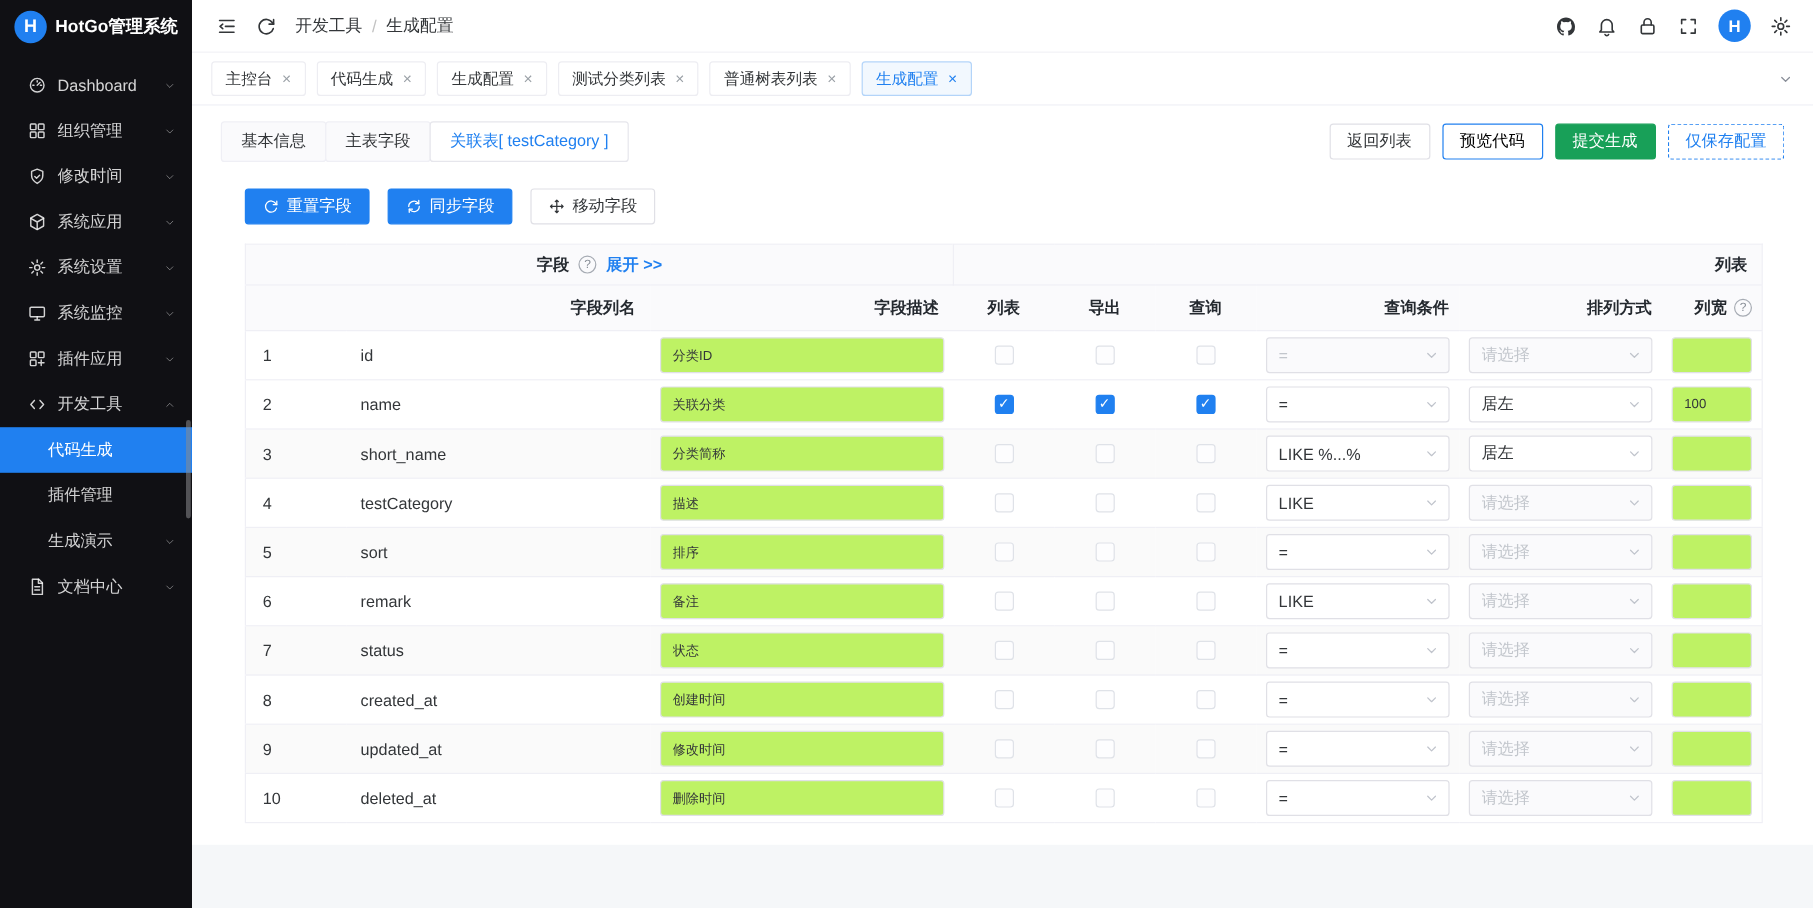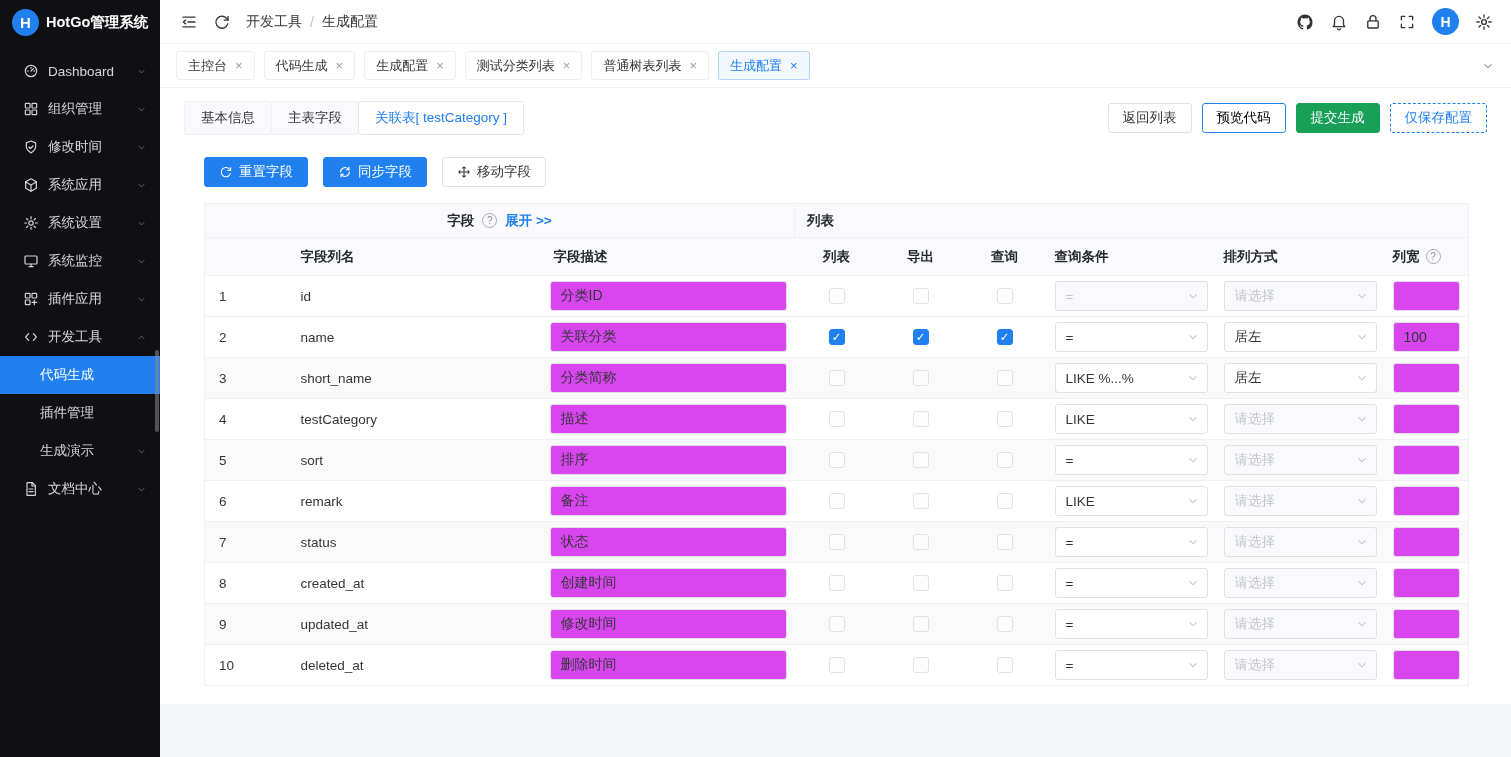--- a/index.html
+++ b/index.html
@@ -54,37 +54,37 @@
   .btn{height:30px;display:inline-flex;align-items:center;gap:6px;padding:0 14px;border-radius:3px;border:1px solid #e0e0e6;background:#fff;color:#333639;font-size:13.5px;cursor:pointer;font-family:inherit;white-space:nowrap}
   .btn .b-icon{width:14px;height:14px}
   .v-primary{background:#2080f0;border-color:#2080f0;color:#fff}
   .v-outline{border-color:#2080f0;color:#000000}
   .v-success{background:#18a058;border-color:#18a058;color:#fff}
   .v-dashed{border:1px dashed #2080f0;color:#2080f0}
   .toolbar{display:flex;gap:15px;margin-top:22px;margin-left:20px}
 
   
   .grid{width:1264px;margin:16px 0 0 20px;border-collapse:collapse;table-layout:fixed;border:1px solid #efeff5}
-  .grid th{background:#fafafc;font-weight:700;color:#24292f;font-size:13.5px;border-bottom:1px solid #efeff5;padding:0 12px;text-align:left}
+  .grid th{background:#fafafc;font-weight:700;color:#24292f;font-size:13.5px;border-bottom:1px solid #efeff5;padding:0 12px;text-align:right}
   .group-row th{height:34px}
   .group-row .g-field{border-right:1px solid #efeff5}
   .g-wrap{display:flex;align-items:center;justify-content:center;gap:8px}
   .g-list{text-align:center}
   .head-row th{height:38px}
   .head-row th.t-center{text-align:center}
   .head-row th.h-sel{padding:0 8px}
   .w-wrap{display:inline-flex;align-items:center;gap:6px}
   .q{width:15px;height:15px;border-radius:50%;border:1px solid #a6abb3;color:#878d96;font-size:10px;display:inline-flex;align-items:center;justify-content:center;font-weight:400;cursor:pointer;flex:0 0 15px}
   .expand{color:#2080f0;font-size:13.5px;font-weight:700;cursor:pointer;text-decoration:none}
   .grid td{height:41px;border-bottom:1px solid #efeff5;padding:0 8px;font-size:13.5px;color:#333639;vertical-align:middle}
   .grid tbody tr:nth-child(odd):not(:first-child){background:#fafafa}
   td.c-idx{padding-left:14px}
   td.c-name{padding-left:12px}
   td.c-chk{text-align:center}
-  .txt{width:100%;height:30px;border:1px solid #e0e0e6;border-radius:3px;padding:0 10px;font-size:14px;color:#333639;background:#d946ef;font-family:inherit;outline:none}
+  .txt{width:100%;height:30px;border:1px solid #e0e0e6;border-radius:3px;padding:0 10px;font-size:11px;color:#333639;background:#bef264;font-family:inherit;outline:none}
   .chk{display:inline-block;width:16px;height:16px;border:1px solid #dfe2e8;border-radius:3px;background:#fdfdfe;cursor:pointer;vertical-align:middle;position:relative}
   .chk.checked{background:#2080f0;border-color:#2080f0}
   .chk.checked::after{content:"✓";position:absolute;inset:0;color:#fff;font-size:11.5px;line-height:15px;text-align:center;font-weight:700}
   .sel{height:30px;border:1px solid #e0e0e6;border-radius:3px;background:#fff;display:flex;align-items:center;justify-content:space-between;gap:4px;padding:0 7px 0 10px;cursor:pointer}
   .sel-val{font-size:13.5px;color:#333639;white-space:nowrap;overflow:hidden}
   .sel-val.ph{color:#c2c6cc}
   .sel-arrow{width:14px;height:14px;color:#c0c4cc;flex:0 0 14px}
   .sel.disabled{background:#fafafc;cursor:not-allowed}
   .sel.disabled .sel-val{color:#c2c6cc}
 </style>

